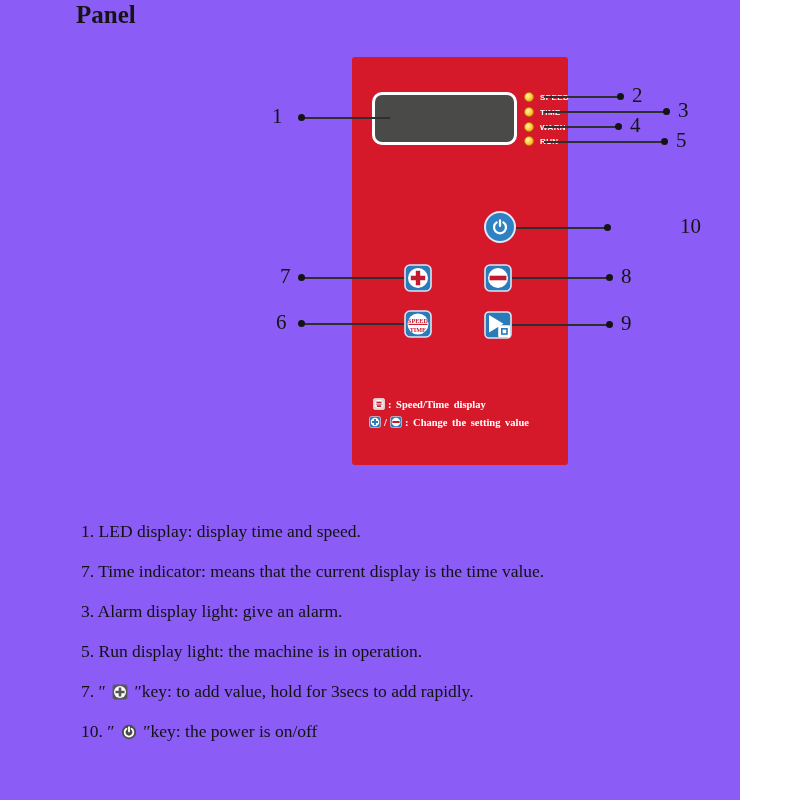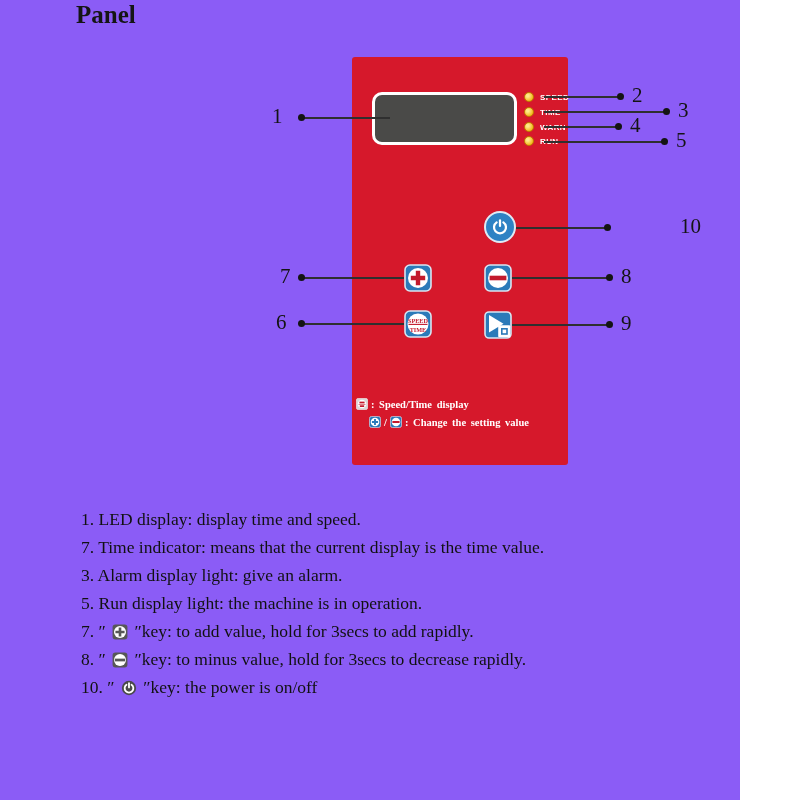--- a/index.html
+++ b/index.html
@@ -26,21 +26,21 @@
   .mini{width:12px;height:12px;flex:0 0 auto;}
   .legend-sep{font-weight:bold;}
 
   
   .co-line{position:absolute;height:1.5px;background:#2f2f2f;}
   .co-dot{position:absolute;width:7px;height:7px;border-radius:50%;background:#141414;}
   .co-num{position:absolute;font-size:21px;color:#141414;}
 
   
   .desc{position:absolute;left:81px;top:505px;width:690px;font-size:17.5px;line-height:28px;}
-  .li{white-space:nowrap;}
+  .li{white-space:nowrap;margin-top:12px;}
   .li-ico{width:16px;height:16px;vertical-align:-3px;margin:0 2px;}
   .defs{position:absolute;width:0;height:0;overflow:hidden;}
 </style>
 </head>
 <body>
 
 <svg class="defs" aria-hidden="true">
   <symbol id="s-plus" viewBox="0 0 28 28">
     <rect x="1" y="1" width="26" height="26" rx="5" fill="#2b7ab9" stroke="#d8e6f2" stroke-width="1.6"></rect>
     <circle cx="14" cy="14" r="10" fill="#ffffff"></circle>
@@ -145,21 +145,21 @@
     <svg class="sq-btn" style="left:132px;top:207px;">
         <use href="#s-minus"></use>
       </svg>
     <svg class="sq-btn" style="left:52px;top:253px;">
         <use href="#s-st"></use>
       </svg>
     <svg class="sq-btn" style="left:132px;top:254px;">
         <use href="#s-run"></use>
       </svg>
 
-    <div class="legend-row" style="left:4px;top:341px;">
+    <div class="legend-row" style="left:21px;top:341px;">
       <svg class="mini">
           <use href="#m-st"></use>
         </svg>
       <span>: Speed/Time display</span>
     </div>
     <div class="legend-row" style="left:17px;top:359px;">
       <svg class="mini">
           <use href="#m-plus"></use>
         </svg>
       <span class="legend-sep">/</span>
@@ -211,21 +211,18 @@
   <div class="co-num" style="left:621px;top:311px;">9</div>
 
   <div class="desc">
     <div class="li">1. LED display: display time and speed.</div>
     <div class="li">7. Time indicator: means that the current display is the time value.</div>
     <div class="li">3. Alarm display light: give an alarm.</div>
     <div class="li">5. Run display light: the machine is in operation.</div>
     <div class="li"><span>7. ″ </span><svg class="li-ico">
           <use href="#g-plus"></use>
         </svg><span> ″key: to add value, hold for 3secs to add rapidly.</span></div>
-    <div class="li"><span>8. ″ </span><svg class="li-ico">
-          <use href="#g-minus"></use>
-        </svg><span> ″key: to minus value, hold for 3secs to decrease rapidly.</span></div>
     <div class="li"><span>10. ″ </span><svg class="li-ico">
           <use href="#g-power"></use>
         </svg><span> ″key: the power is on/off</span></div>
   </div>
 
 </div>
 
 </body></html>

